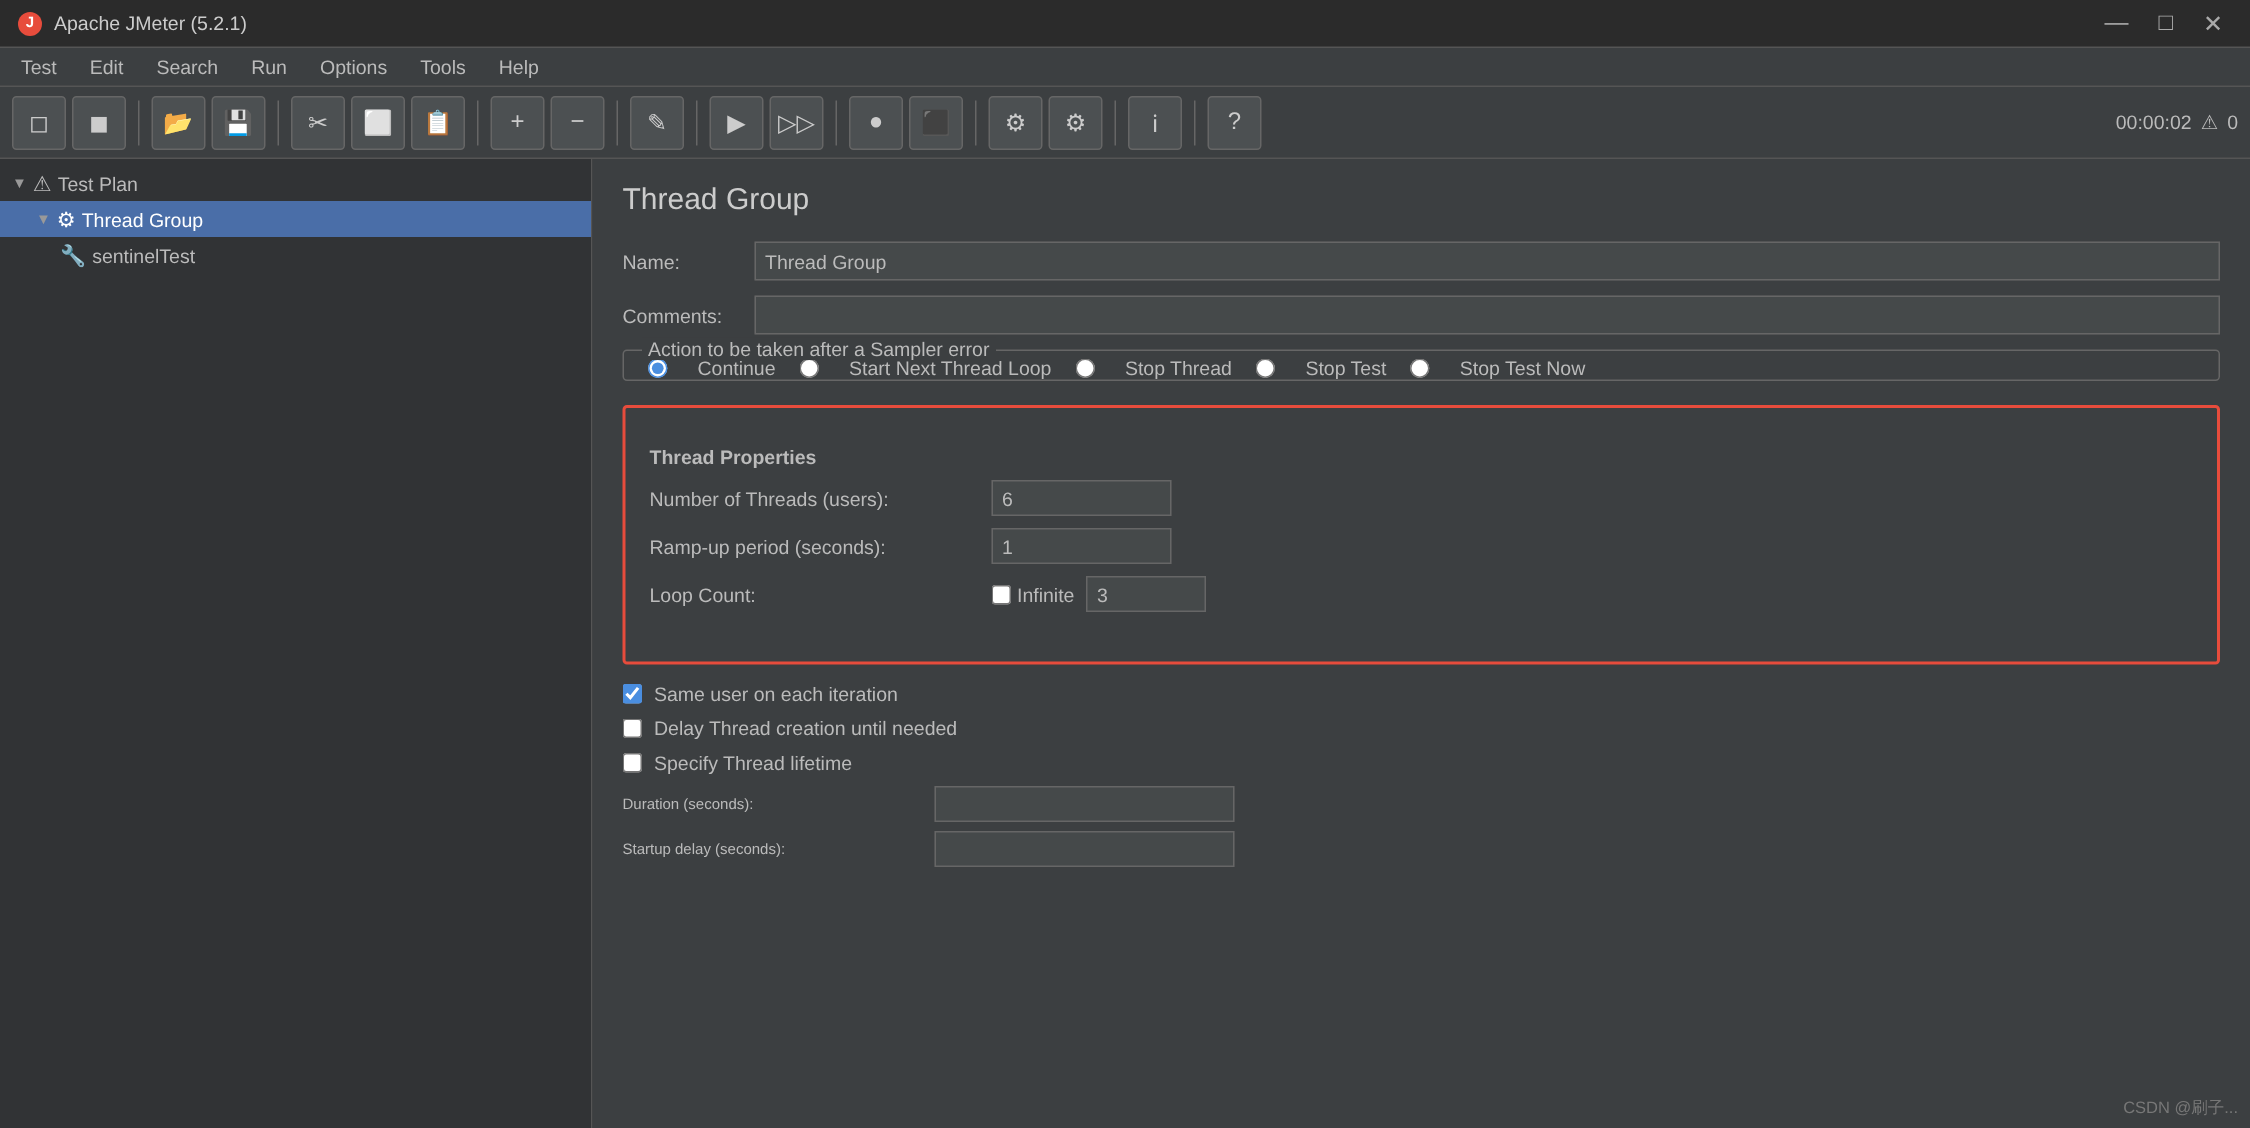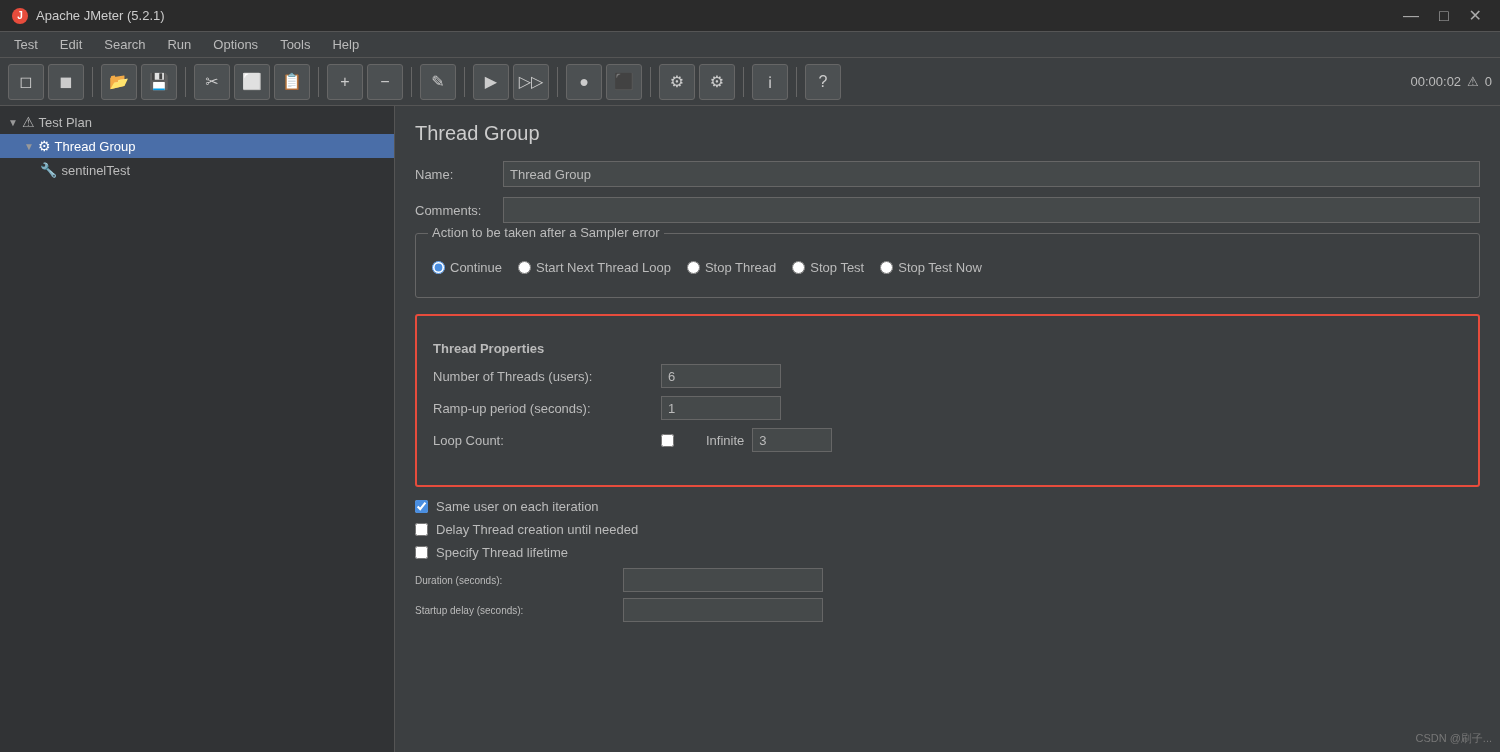--- a/index.html
+++ b/index.html
@@ -160,42 +160,42 @@
       font-size: 13px;
       padding: 4px 6px;
       height: 26px;
       outline: none;
     }
 
     
     .action-group {
       border: 1px solid #666;
       border-radius: 3px;
-      padding: 22px 16px;
+      padding: 0 16px;
       margin-bottom: 16px;
       position: relative;
     }
     .action-group-title {
       position: absolute;
       top: -9px;
       left: 12px;
       background: #3c3f41;
       padding: 0 4px;
       color: #bbb;
       font-size: 13px;
     }
     .radio-group {
       display: flex;
       align-items: center;
       gap: 16px;
       flex-wrap: wrap;
       padding-top: 4px;
     }
     .radio-option {
-      display: flex; align-items: center; gap: 5px;
+      display: flex; align-items: center; gap: 20px;
       cursor: pointer;
     }
     .radio-option input[type=radio] { accent-color: #4a8ee0; cursor: pointer; }
     .radio-option label { color: #bbb; cursor: pointer; font-size: 13px; }
 
     
     .thread-props-box {
       border: 2px solid #e74c3c;
       border-radius: 3px;
       padding: 25px 16px;
@@ -237,21 +237,21 @@
     .checkbox-row input[type=checkbox] { accent-color: #4a8ee0; cursor: pointer; }
     .checkbox-row label { color: #bbb; font-size: 13px; cursor: pointer; }
 
     
     .loop-row {
       display: flex; align-items: center; gap: 8px;
       margin-bottom: 8px;
     }
     .loop-checkbox { display: flex; align-items: center; gap: 4px; }
     .loop-checkbox input[type=checkbox] { accent-color: #4a8ee0; }
-    .loop-checkbox label { color: #bbb; font-size: 13px; margin-left: 28px; }
+    .loop-checkbox label { color: #bbb; font-size: 13px; }
 
     
     .duration-section {
       margin-top: 8px;
     }
     .dur-row {
       display: flex; align-items: center; gap: 8px; margin-bottom: 6px;
     }
     .dur-label {
       color: #bbb; font-size: 10px; width: 200px;

